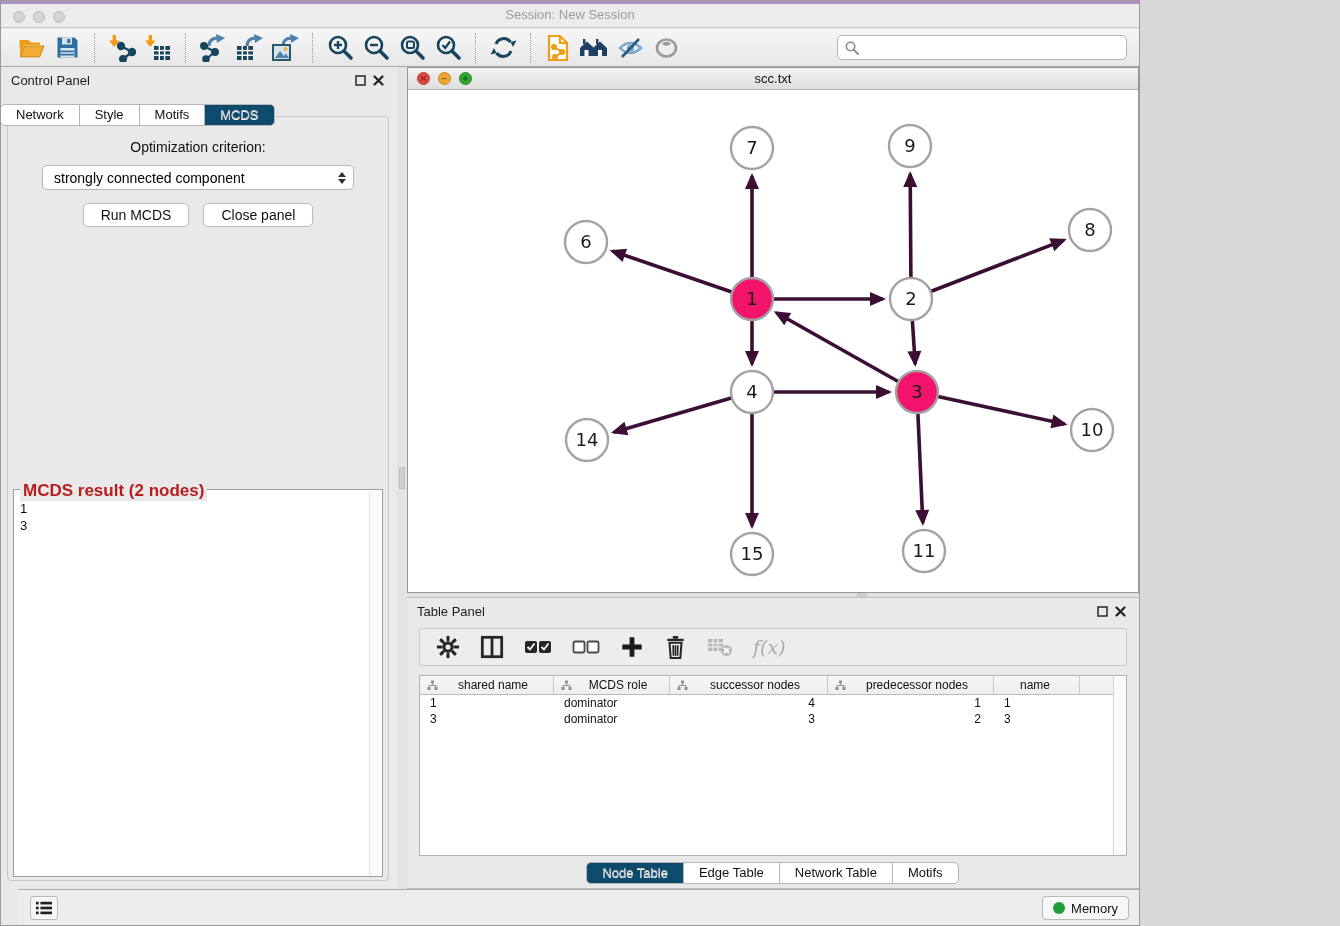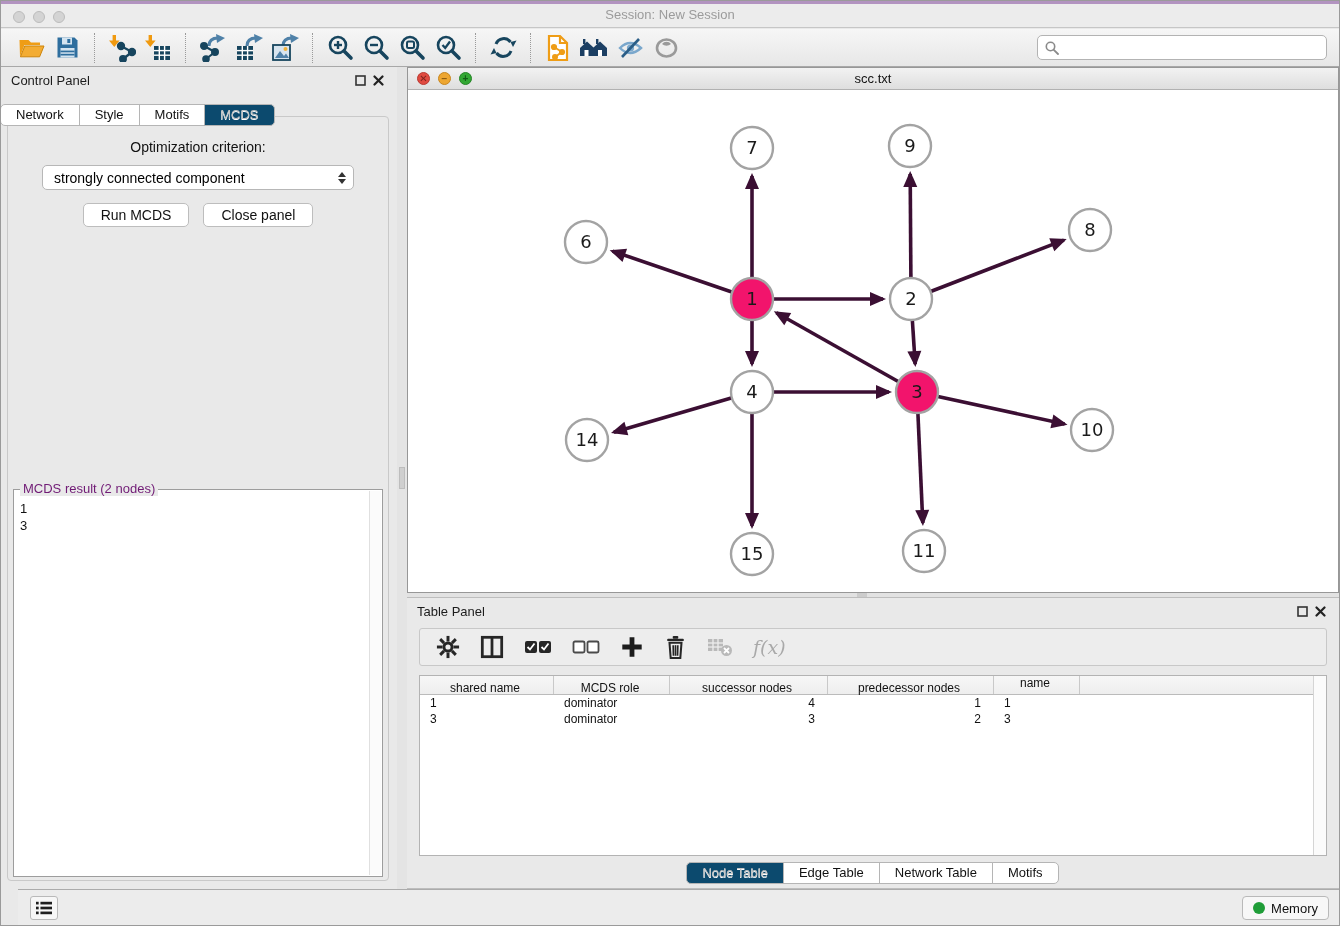--- a/index.html
+++ b/index.html
@@ -1,18 +1,18 @@
 <!DOCTYPE html>
 <html><head>
 <meta charset="utf-8">
 <style>
   * { margin:0; padding:0; box-sizing:border-box; }
   html,body { background:#d8d8d8; }
   body { font-family:"Liberation Sans","DejaVu Sans",sans-serif; }
-  #app { position:relative; width:1340px; height:926px; background:#e9e9e9; overflow:hidden;
+  #app { position:relative; width:1140px; height:926px; background:#e9e9e9; overflow:hidden;
          border:1px solid #9a9a9a; }
 
   
   .titlebar { position:absolute; top:0; left:0; right:0; height:27px; background:#ececec;
               border-bottom:1px solid #c6c6c6; }
   .accent-strip { position:absolute; top:0; left:0; right:0; height:3px; background:#b293c0; }
   .lights { position:absolute; left:12px; top:10px; display:flex; gap:8px; }
   .light { width:12px; height:12px; border-radius:50%; background:#d4d4d4; border:1px solid #bcbcbc; }
   .win-title { position:absolute; left:0; right:0; top:6px; text-align:center; font-size:13px; color:#9b9b9b; }
 
@@ -46,21 +46,21 @@
   .combo .cval { flex:1; }
   .chev { display:flex; flex-direction:column; gap:2px; align-items:center; }
   .chev i { width:0; height:0; border-left:4px solid transparent; border-right:4px solid transparent; }
   .chev .up { border-bottom:5px solid #333; }
   .chev .dn { border-top:5px solid #333; }
   .btn-row { display:flex; justify-content:center; gap:14px; margin-top:13px; }
   .pbtn { background:#fff; border:1px solid #bdbdbd; border-radius:5px; padding:3px 17px; font-size:14px; color:#111; }
   .result-box { position:absolute; left:5px; right:5px; top:372px; bottom:3px; background:#fff;
                 border:1px solid #9d9d9d; }
   .result-legend { position:absolute; top:-9px; left:6px; background:#e9e9e9; padding:0 3px;
-                   font-size:13px; color:#701a75; }
+                   font-size:17px; color:#b91c1c;font-weight:bold; }
   .result-body { position:absolute; inset:10px 14px 2px 6px; font-size:13px; line-height:17px; color:#111; }
   .result-scroll { position:absolute; top:1px; bottom:1px; right:1px; width:12px; background:#fbfbfb;
                    border-left:1px solid #e0e0e0; }
 
   
   .splitter-v { position:absolute; left:396px; top:66px; width:10px; bottom:36px; background:#e4e4e4; }
   .splitter-v .grip { position:absolute; left:2px; top:400px; width:6px; height:22px; background:#cfcfcf;
                       border:1px solid #bdbdbd; }
   .splitter-h { position:absolute; left:406px; right:0; top:592px; height:4px; background:#e2e2e2; }
   .splitter-h .grip { position:absolute; left:450px; top:0; width:10px; height:4px; background:#cccccc; }
@@ -81,21 +81,21 @@
   
   .table-panel { position:absolute; left:406px; top:596px; right:0; bottom:36px; background:#e9e9e9;
                  border:1px solid #bdbdbd; border-left:none; border-right:none; }
   .tp-toolbar { margin:4px 12px 0; height:38px; background:#ededed; border:1px solid #c8c8c8;
                 border-radius:3px; display:flex; align-items:center; gap:20px; padding:0 16px; }
   .tp-toolbar .ti { display:flex; align-items:center; justify-content:center; height:30px; }
   .fx { font-family:"DejaVu Serif","Liberation Serif",serif; font-style:italic; font-size:19px; color:#a9a9a9; }
   .tp-table { position:relative; margin:9px 12px 0; height:181px; background:#fff; border:1px solid #b3b3b3; }
   .thead { display:flex; height:19px; background:linear-gradient(#f7f7f7,#eeeeee); border-bottom:1px solid #bbbbbb; }
   .th { display:flex; align-items:center; font-size:12px; color:#111; border-right:1px solid #c9c9c9;
-        padding-left:7px; gap:5px;flex-direction:column; }
+        padding-left:7px; gap:5px; }
   .th .lbl { flex:1; text-align:center; padding-right:10px; }
   .trow { display:flex; height:16px; font-size:12px; color:#111; align-items:center; }
   .td { overflow:hidden; white-space:nowrap; }
   .td.left { padding-left:10px; text-align:left; }
   .td.right { padding-right:13px; text-align:right; }
   .vscroll { position:absolute; top:0; bottom:0; right:0; width:13px; background:#fbfbfb; border-left:1px solid #d5d5d5; }
   .tp-tabs { position:absolute; bottom:4px; left:0; right:0; display:flex; justify-content:center; }
 
   
   .status { position:absolute; bottom:0; left:17px; right:0; height:36px; background:#ececec;

